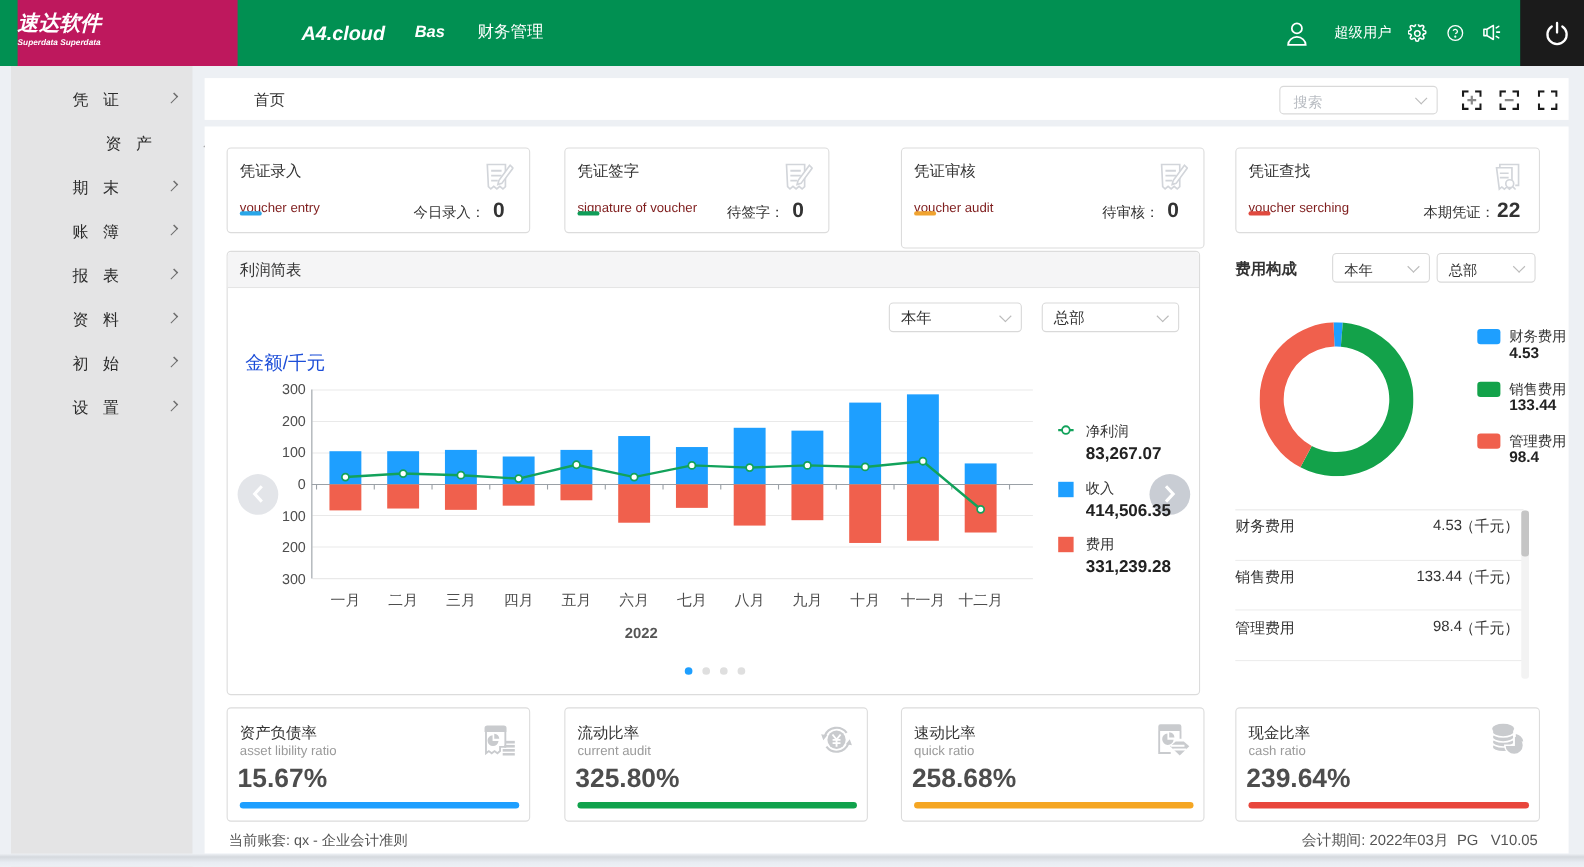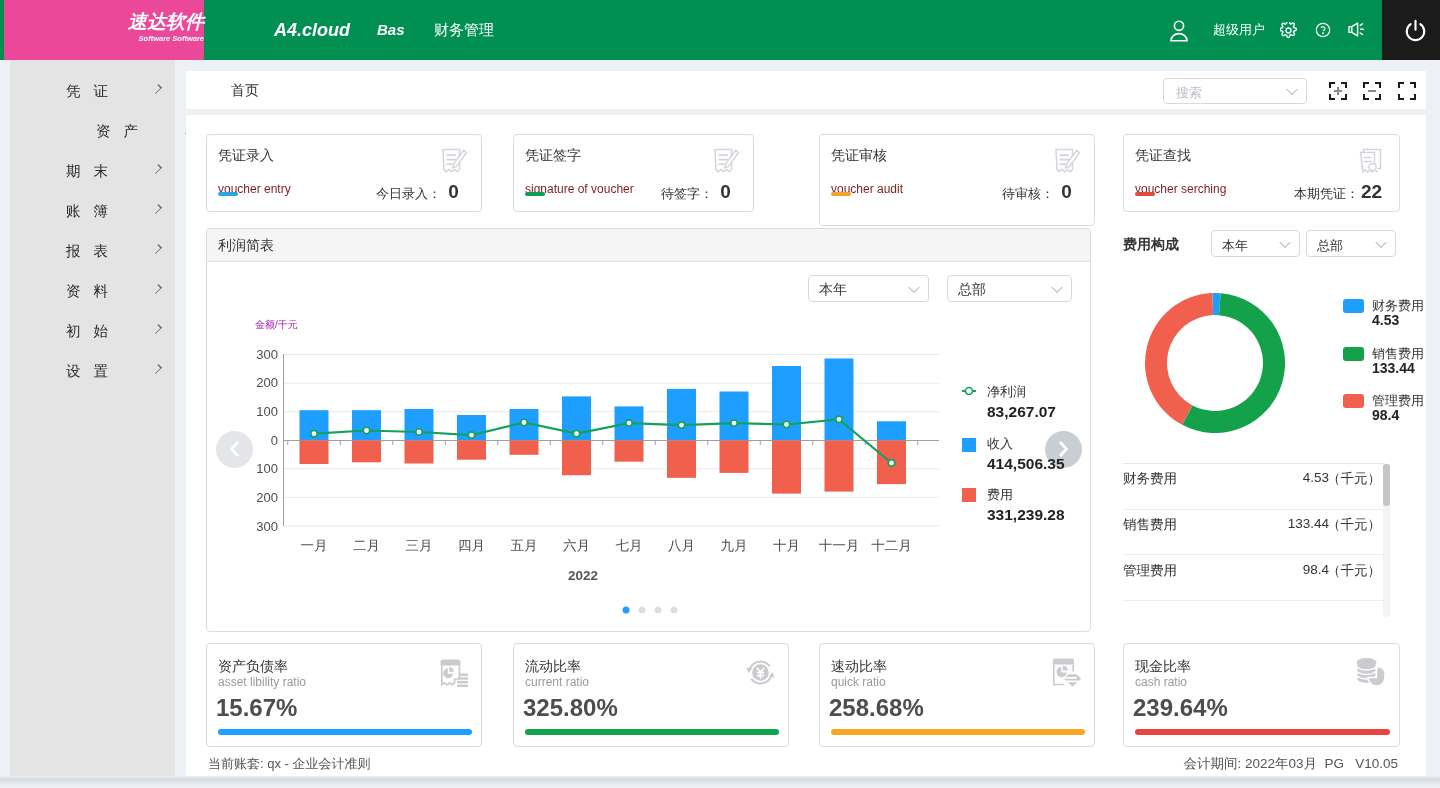--- a/index.html
+++ b/index.html
@@ -1,21 +1,21 @@
 <!DOCTYPE html>
 <html><head>
 <meta charset="utf-8">
 <style>
 *{margin:0;padding:0;box-sizing:border-box;}
 html,body{width:1440px;height:788px;overflow:hidden;font-family:"Liberation Sans",sans-serif;background:#edf0f4;}
 .abs{position:absolute;}
 #page{position:relative;width:1440px;height:788px;}
 
 #topbar{position:absolute;left:0;top:0;width:1440px;height:60px;background:#019052;}
-#logo{position:absolute;left:4px;top:0;width:200px;height:60px;background:#ec4899;color:#fff;text-align:right;}
+#logo{position:absolute;left:16px;top:0;width:200px;height:60px;background:#be185d;color:#fff;text-align:left;}
 #logo .t1{font-style:italic;font-weight:bold;font-size:19px;margin-top:12px;line-height:20px;}
 #logo .t2{font-style:italic;font-weight:bold;font-size:7.5px;margin-top:2px;}
 .topmenu{position:absolute;top:0;height:60px;line-height:60px;color:#fff;}
 #pwr{position:absolute;right:0;top:0;width:58px;height:60px;background:#1b1b1b;}
 
 #sidebar{position:absolute;left:10px;top:60px;width:165px;height:728px;background:#e4e4e5;}
 .sitem{position:absolute;left:0;width:165px;height:30px;line-height:30px;font-size:14.5px;color:#2b2b2b;}
 .sitem .zh{position:absolute;left:56px;letter-spacing:4.5px;white-space:nowrap;}
 .sitem .ar{position:absolute;left:144px;top:10px;width:6px;height:6px;border-top:1.4px solid #6e6e6e;border-right:1.4px solid #6e6e6e;transform:rotate(45deg) scale(0.85,1.5);transform-origin:center;}
 
@@ -45,21 +45,21 @@
 #statusl{position:absolute;left:208px;top:755px;font-size:13px;color:#555;}
 #statusr{position:absolute;right:42px;top:755px;font-size:13.5px;color:#555;}
 #botstrip{position:absolute;left:0;top:776px;width:1440px;height:12px;background:linear-gradient(#eef1f5 0,#d5d9de 3px,#e8ecf2 8px,#edf0f5 12px);}
 </style>
 </head>
 <body>
 <div id="page">
   <div id="topbar"></div>
   <div id="logo">
       <div class="t1">速达软件</div>
-      <div class="t2">Software Software</div>
+      <div class="t2">Superdata Superdata</div>
     </div>
   <div class="topmenu" style="left:274px;font-size:18px;font-weight:bold;font-style:italic;">A4.cloud</div>
   <div class="topmenu" style="left:377px;font-size:15px;font-weight:bold;font-style:italic;">Bas</div>
   <div class="topmenu" style="left:434px;font-size:15px;">财务管理</div>
   <div class="topmenu" style="left:1213px;font-size:13px;">超级用户</div>
   <div id="hicons">
     <svg class="abs" style="left:1168px;top:19px;" width="22" height="23" viewBox="0 0 22 23" fill="none" stroke="#fff" stroke-width="1.6">
       <circle cx="11" cy="6.8" r="4.6"></circle>
         <path d="M3 21.8 a8 7.2 0 0 1 16 0 z"></path>
     </svg>
@@ -188,21 +188,21 @@
     <div id="chead"><span style="margin-left:11px;text-align:right;">利润简表</span></div>
   </div>
   <div class="sel" style="left:808px;top:275px;width:121px;height:27px;">
       <span style="position:absolute;left:10px;top:5px;">本年</span>
       <span class="chev"></span>
     </div>
   <div class="sel" style="left:947px;top:275px;width:125px;height:27px;">
       <span style="position:absolute;left:10px;top:5px;">总部</span>
       <span class="chev"></span>
     </div>
-  <div class="abs" style="left:223px;top:318px;font-size:10px;color:#a21caf;margin-left:32px;">金额/千元</div>
+  <div class="abs" style="left:223px;top:318px;font-size:17px;color:#1d4ed8;">金额/千元</div>
   <div class="navbtn" style="left:216px;top:431px;background:#e3e5e9;"><svg width="11" height="18" viewBox="0 0 11 18" style="margin-top:9px;">
         <path d="M9 2L2.5 9 9 16" stroke="#fff" stroke-width="2.8" fill="none"></path>
       </svg></div>
   <div class="navbtn" style="left:1045px;top:431px;background:#c9cdd4;"><svg width="11" height="18" viewBox="0 0 11 18" style="margin-top:9px;">
         <path d="M2 2l6.5 7L2 16" stroke="#fff" stroke-width="2.8" fill="none"></path>
       </svg></div>
   <svg class="abs" style="left:206px;top:336px;" width="884" height="290" viewBox="0 0 884 290">
     <g font-family="Liberation Sans,sans-serif" font-size="13" fill="#4d4d4d" text-anchor="end">
       <text x="72" y="22.5">300</text>
         <text x="72" y="51.2">200</text>
@@ -360,21 +360,21 @@
         <path d="M9.8 10.3 a5 5 0 1 0 5.4 5.4 l-5.4 0 z" fill="#c9cbce"></path>
         <path d="M11.3 9.1 a5 5 0 0 1 4.6 4.6 l-4.6 0 z" fill="#c9cbce"></path>
         <rect x="22" y="15.5" width="8" height="2.4" fill="#c9cbce"></rect>
           <rect x="20.5" y="19.2" width="9.5" height="2.4" fill="#c9cbce"></rect>
           <rect x="19" y="22.9" width="11" height="2.4" fill="#c9cbce"></rect>
           <rect x="19" y="26.6" width="11" height="2.4" fill="#c9cbce"></rect>
       </svg>
     </div>
     <div class="card" style="left:513px;top:643px;width:276px;height:104px;">
       <div class="bct1">流动比率</div>
-        <div class="bct2">current ratio</div>
+        <div class="bct2">current audit</div>
       <div class="bval">325.80%</div>
       <div class="bbar" style="width:254px;background:#10a24c;"></div>
       <svg class="cicon" style="right:12px;top:15px;" width="31" height="27" viewBox="0 0 31 27">
         <circle cx="15.5" cy="13.5" r="8.3" fill="#c9cbce"></circle>
         <g stroke="#fff" stroke-width="1.7" fill="none">
           <path d="M11.8 8.7l3.7 4.6 3.7-4.6M15.5 13.3v6.5M11.9 13.6h7.2M11.9 16.6h7.2"></path>
         </g>
         <g stroke="#c9cbce" stroke-width="2" fill="none">
           <path d="M24.7 7.2A11.5 11.5 0 0 0 4.8 9.9"></path>
           <path d="M6.3 19.8a11.5 11.5 0 0 0 19.9-2.7"></path>

